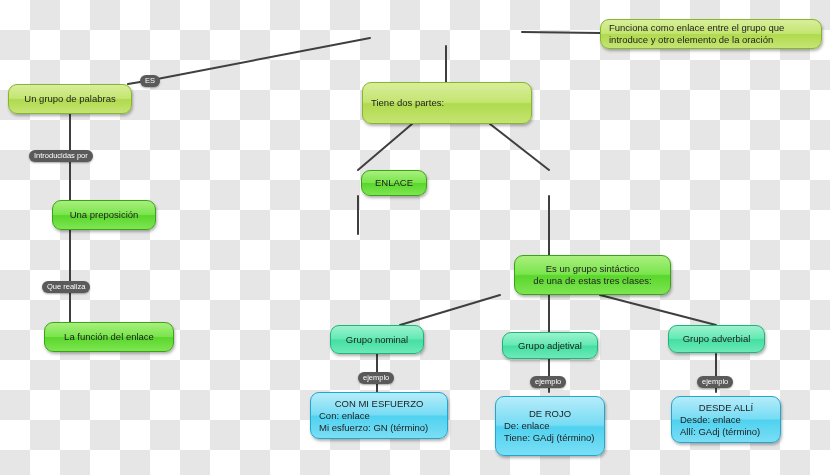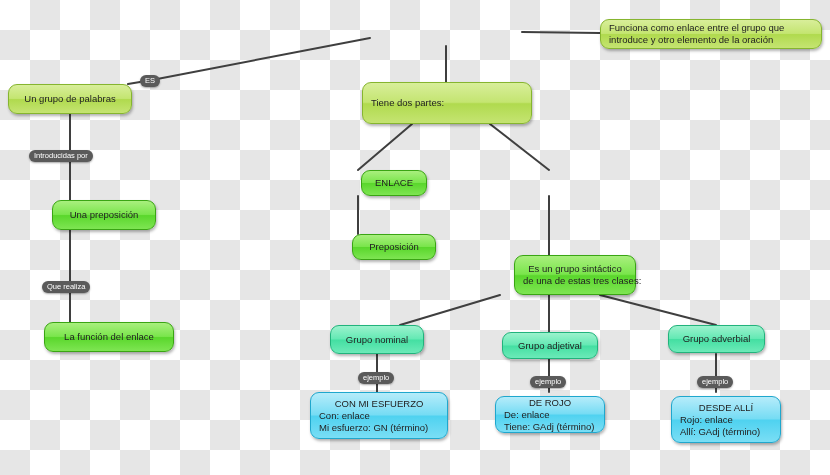--- a/index.html
+++ b/index.html
@@ -147,26 +147,23 @@
   </div>
 
   <div class="node n-ygreen" style="left:362px; top:82px; width:170px; height:42px;">
     <span class="ln">Tiene dos partes:</span>
   </div>
 
   <div class="node n-green center" style="left:325px; top:170px; width:66px; height:26px;">
     <span class="ln">ENLACE</span>
   </div>
 
-  <div class="node n-green center" style="left:316px; top:234px; width:84px; height:26px;">
-    <span class="ln">Preposición</span>
-  </div>
-
-
-  <div class="node n-green center" style="left:478px; top:255px; width:122px; height:40px;">
+
+
+  <div class="node n-green center" style="left:478px; top:255px; width:157px; height:40px;">
     <span class="ln">Es un grupo sintáctico</span>
     <span class="ln">de una de estas tres clases:</span>
   </div>
 
   <div class="node n-spring" style="left:330px; top:325px; width:94px; height:29px;">
     <span class="ln">Grupo nominal</span>
   </div>
 
   <div class="node n-spring" style="left:502px; top:332px; width:96px; height:27px;">
     <span class="ln">Grupo adjetival</span>
@@ -175,29 +172,29 @@
   <div class="node n-spring" style="left:668px; top:325px; width:97px; height:28px;">
     <span class="ln">Grupo adverbial</span>
   </div>
 
   <div class="node n-cyan" style="left:310px; top:392px; width:138px; height:47px;">
     <span class="ln center">CON MI ESFUERZO</span>
     <span class="ln">Con: enlace</span>
     <span class="ln">Mi esfuerzo: GN (término)</span>
   </div>
 
-  <div class="node n-cyan" style="left:495px; top:396px; width:110px; height:37px;">
+  <div class="node n-cyan" style="left:495px; top:396px; width:110px; height:60px;">
     <span class="ln center">DE ROJO</span>
     <span class="ln">De: enlace</span>
     <span class="ln">Tiene: GAdj (término)</span>
   </div>
 
   <div class="node n-cyan" style="left:671px; top:396px; width:110px; height:47px;">
     <span class="ln center">DESDE ALLÍ</span>
-    <span class="ln">Rojo: enlace</span>
+    <span class="ln">Desde: enlace</span>
     <span class="ln">Allí: GAdj (término)</span>
   </div>
 
   <div class="pill" style="left:140px; top:75px;">ES</div>
 
   <div class="pill" style="left:29px; top:150px;">Introducidas por</div>
 
   <div class="pill" style="left:42px; top:281px;">Que realiza</div>
 
   <div class="pill" style="left:358px; top:372px;">ejemplo</div>

